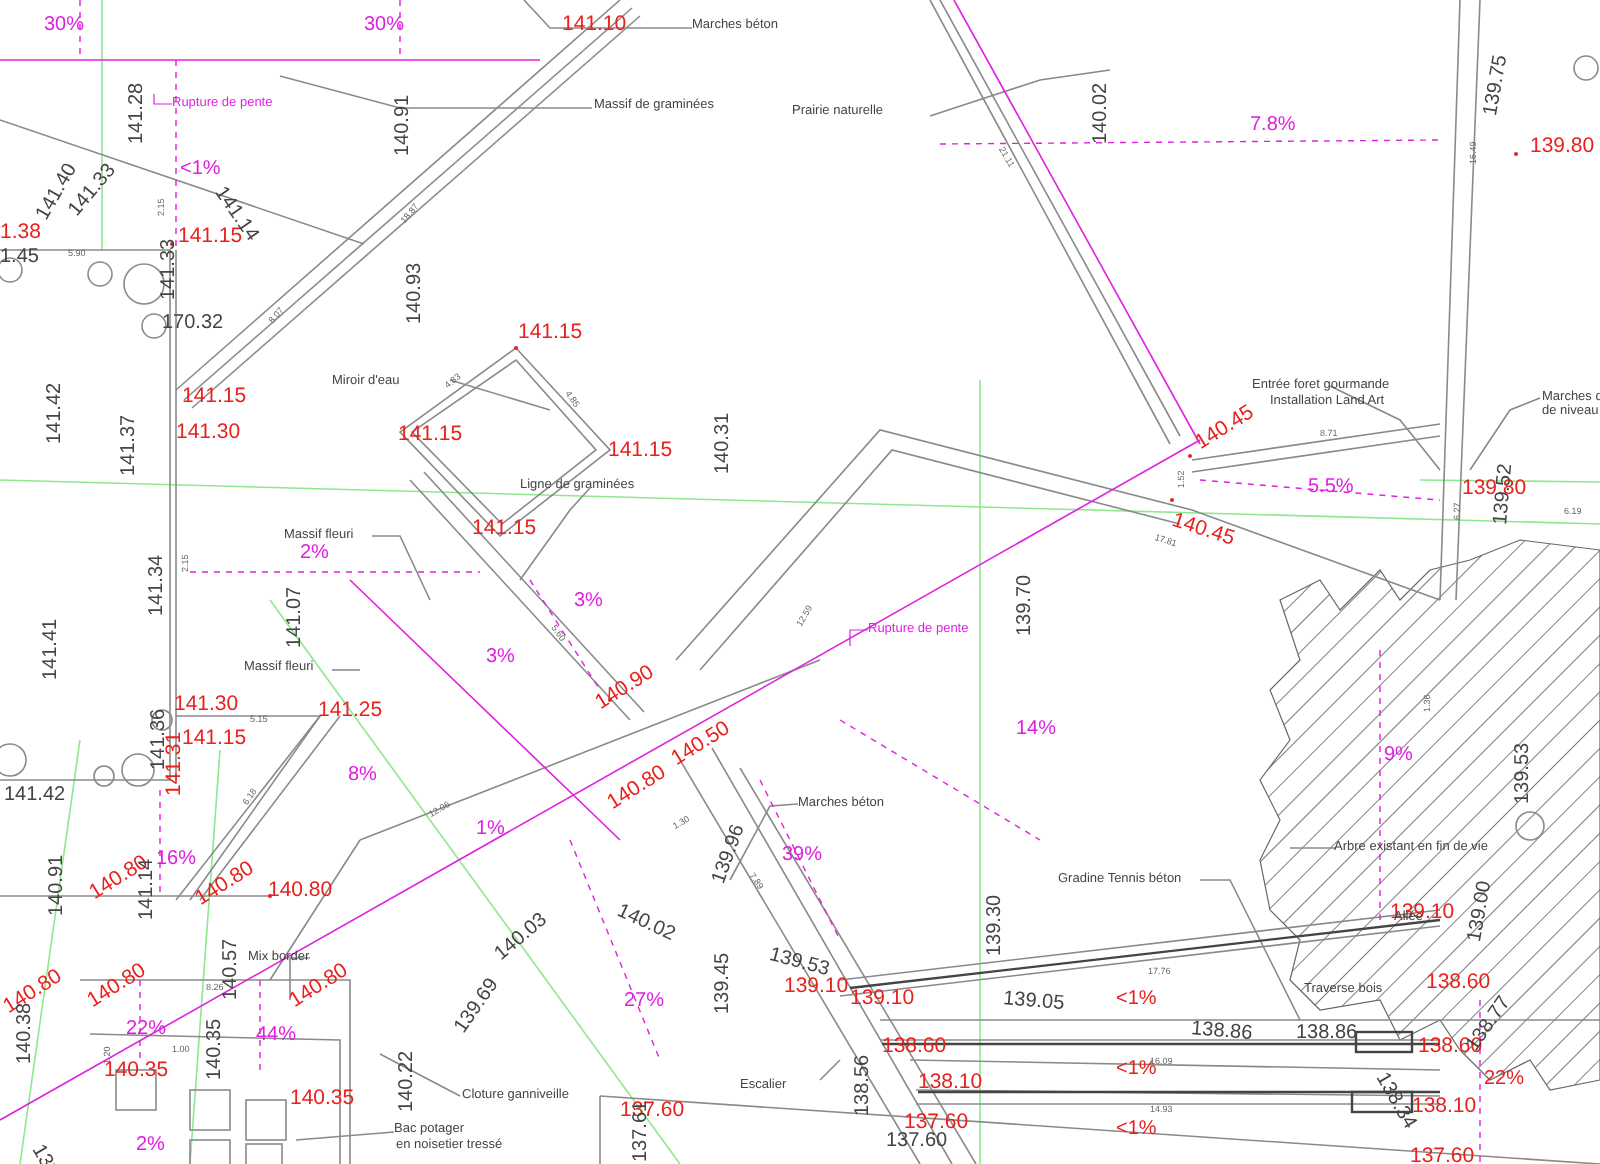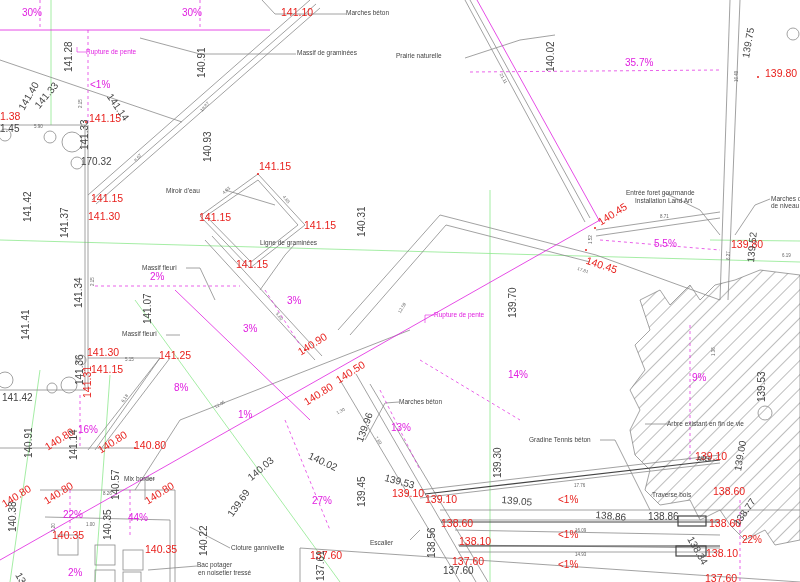--- a/index.html
+++ b/index.html
@@ -251,30 +251,30 @@
       <span class="lbl spot" style="left: 427px; top: 558px; transform: rotate(-90deg);">138.56</span>
       <span class="lbl spot" style="left: 694px; top: 535px; transform: rotate(60deg);">138.34</span>
       <span class="lbl spot" style="left: 443px; top: 566px;">137.60</span>
       <span class="lbl spot" style="left: 316px; top: 581px; transform: rotate(-90deg);">137.61</span>
       <span class="lbl spot" style="left: 22px; top: 571px; transform: rotate(60deg);">139.2</span>
     </div>
   <div id="layer-slope">
       <span class="lbl slope" style="left: 22px; top: 8px;">30%</span>
       <span class="lbl slope" style="left: 182px; top: 8px;">30%</span>
       <span class="lbl slope" style="left: 90px; top: 80px;">&lt;1%</span>
-      <span class="lbl slope" style="left: 625px; top: 58px;">35.7%</span>
+      <span class="lbl slope" style="left: 625px; top: 58px;">7.8%</span>
       <span class="lbl slope" style="left: 654px; top: 239px;">5.5%</span>
       <span class="lbl slope" style="left: 150px; top: 272px;">2%</span>
       <span class="lbl slope" style="left: 287px; top: 296px;">3%</span>
       <span class="lbl slope" style="left: 243px; top: 324px;">3%</span>
-      <span class="lbl slope" style="left: 508px; top: 370px;">14%</span>
+      <span class="lbl slope" style="left: 508px; top: 360px;">14%</span>
       <span class="lbl slope" style="left: 692px; top: 373px;">9%</span>
       <span class="lbl slope" style="left: 174px; top: 383px;">8%</span>
       <span class="lbl slope" style="left: 238px; top: 410px;">1%</span>
-      <span class="lbl slope" style="left: 391px; top: 423px;">13%</span>
+      <span class="lbl slope" style="left: 391px; top: 423px;">39%</span>
       <span class="lbl slope" style="left: 78px; top: 425px;">16%</span>
       <span class="lbl slope" style="left: 312px; top: 496px;">27%</span>
       <span class="lbl slope" style="left: 63px; top: 510px;">22%</span>
       <span class="lbl slope" style="left: 128px; top: 513px;">44%</span>
       <span class="lbl slope" style="left: 68px; top: 568px;">2%</span>
     </div>
   <div id="layer-slope-red">
       <span class="lbl slope-red" style="left: 558px; top: 495px;">&lt;1%</span>
       <span class="lbl slope-red" style="left: 558px; top: 530px;">&lt;1%</span>
       <span class="lbl slope-red" style="left: 742px; top: 535px;">22%</span>

